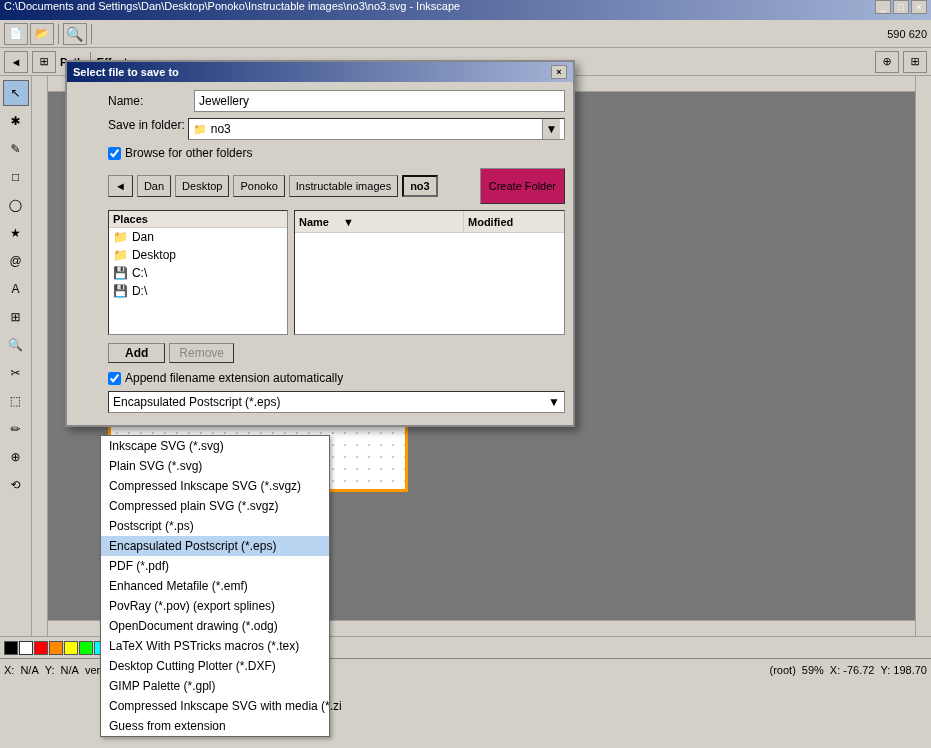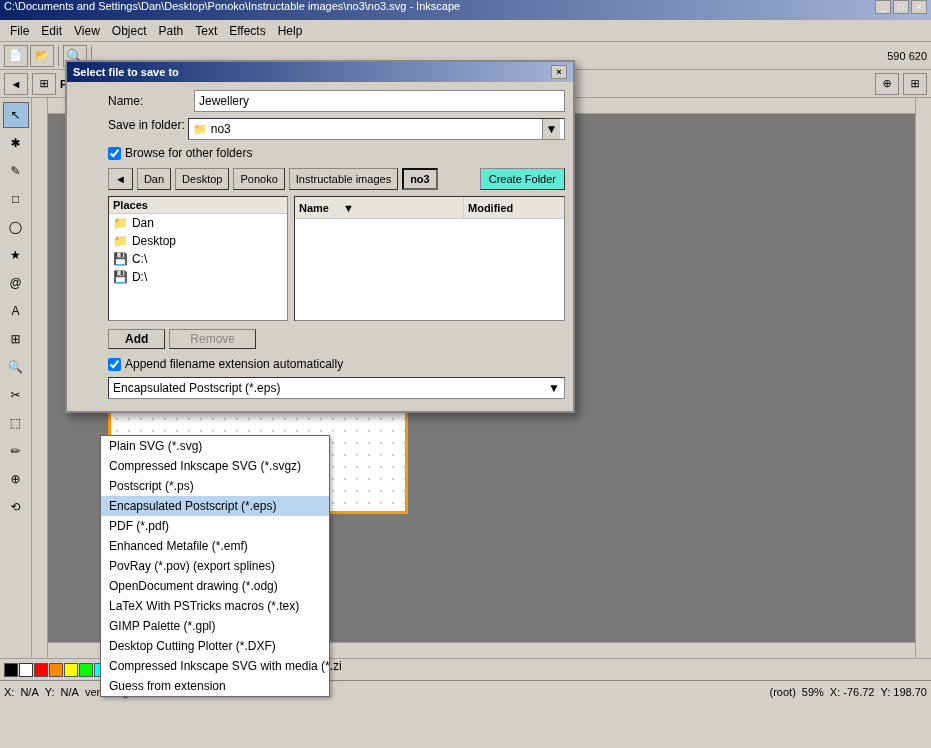--- a/index.html
+++ b/index.html
@@ -274,23 +274,23 @@
       cursor: pointer;
       display: flex;
       align-items: center;
     }
     .nav-btn-selected {
       background: #d4d0c8;
       border: 2px inset #666;
       font-weight: bold;
     }
     .create-folder-btn {
-      height: 22px;
+      height: 36px;
       padding: 0 8px;
-      background: #5eead4;
+      background: #be185d;
       border: 1px outset #888;
       font-size: 11px;
       cursor: pointer;
       margin-left: auto;
     }
 
     
     .file-browser {
       display: flex;
       gap: 6px;
@@ -361,21 +361,21 @@
     }
     .add-btn {
       padding: 2px 16px;
       background: #d4d0c8;
       border: 1px outset #888;
       font-size: 12px;
       cursor: pointer;
       font-weight: bold;
     }
     .remove-btn {
-      padding: 2px 20px;
+      padding: 2px 9px;
       background: #d4d0c8;
       border: 1px outset #888;
       font-size: 12px;
       cursor: pointer;
       color: #888;
     }
 
     
     .filetype-row {
       display: flex;
@@ -459,30 +459,20 @@
 
   <div class="title-bar">
     <span>C:\Documents and Settings\Dan\Desktop\Ponoko\Instructable images\no3\no3.svg - Inkscape</span>
     <div class="title-bar-buttons">
       <div class="title-btn">_</div>
       <div class="title-btn">□</div>
       <div class="title-btn">×</div>
     </div>
   </div>
 
-  <div class="menu-bar">
-    <span class="menu-item">File</span>
-    <span class="menu-item">Edit</span>
-    <span class="menu-item">View</span>
-    <span class="menu-item">Object</span>
-    <span class="menu-item">Path</span>
-    <span class="menu-item">Text</span>
-    <span class="menu-item">Effects</span>
-    <span class="menu-item">Help</span>
-  </div>
 
   <div class="toolbar-area">
     <div class="tb-btn">📄</div>
     <div class="tb-btn">📂</div>
     <div class="toolbar-sep"></div>
     <div class="tb-btn" style="font-size:14px;">🔍</div>
     <div class="toolbar-sep"></div>
     <div style="font-size:11px; margin-left:auto;">
       <span>590 620</span>
     </div>
@@ -655,26 +645,28 @@
       <div class="filetype-select" style="border:1px inset #888; background:white; height:22px; display:flex; align-items:center; padding:0 4px; flex:1;">
         <span>Encapsulated Postscript (*.eps)</span>
         <span style="margin-left:auto;">▼</span>
       </div>
     </div>
 
   </div>
 </div>
 
 <div class="dropdown-list" style="top:435px; left:100px; width:230px;">
+  <div class="dropdown-item">Inkscape SVG (*.svg)</div>
   <div class="dropdown-item">Plain SVG (*.svg)</div>
   <div class="dropdown-item">Compressed Inkscape SVG (*.svgz)</div>
+  <div class="dropdown-item">Compressed plain SVG (*.svgz)</div>
   <div class="dropdown-item">Postscript (*.ps)</div>
   <div class="dropdown-item selected">Encapsulated Postscript (*.eps)</div>
   <div class="dropdown-item">PDF (*.pdf)</div>
   <div class="dropdown-item">Enhanced Metafile (*.emf)</div>
   <div class="dropdown-item">PovRay (*.pov) (export splines)</div>
   <div class="dropdown-item">OpenDocument drawing (*.odg)</div>
   <div class="dropdown-item">LaTeX With PSTricks macros (*.tex)</div>
+  <div class="dropdown-item">Desktop Cutting Plotter (*.DXF)</div>
   <div class="dropdown-item">GIMP Palette (*.gpl)</div>
-  <div class="dropdown-item">Desktop Cutting Plotter (*.DXF)</div>
   <div class="dropdown-item">Compressed Inkscape SVG with media (*.zi</div>
   <div class="dropdown-item">Guess from extension</div>
 </div>
 
 </body></html>

